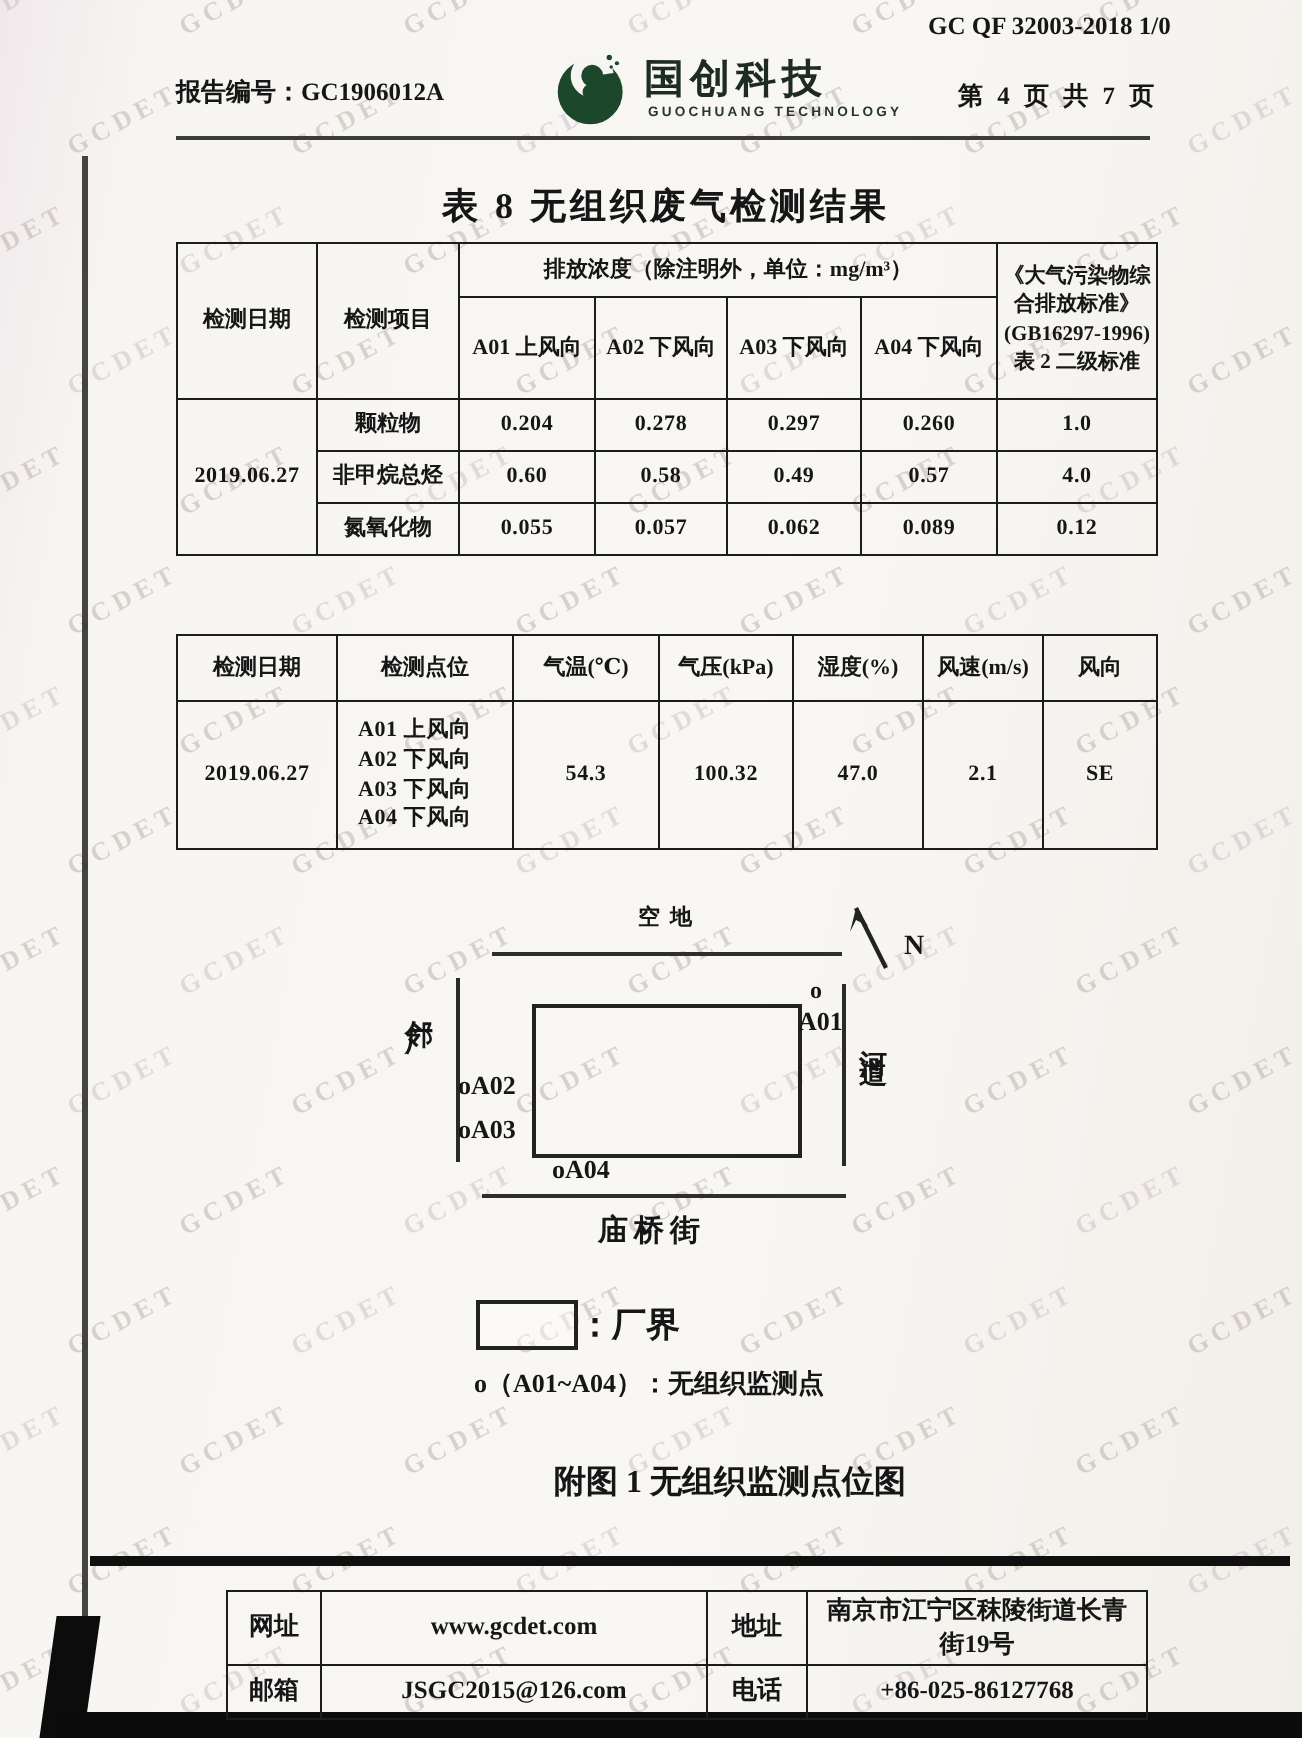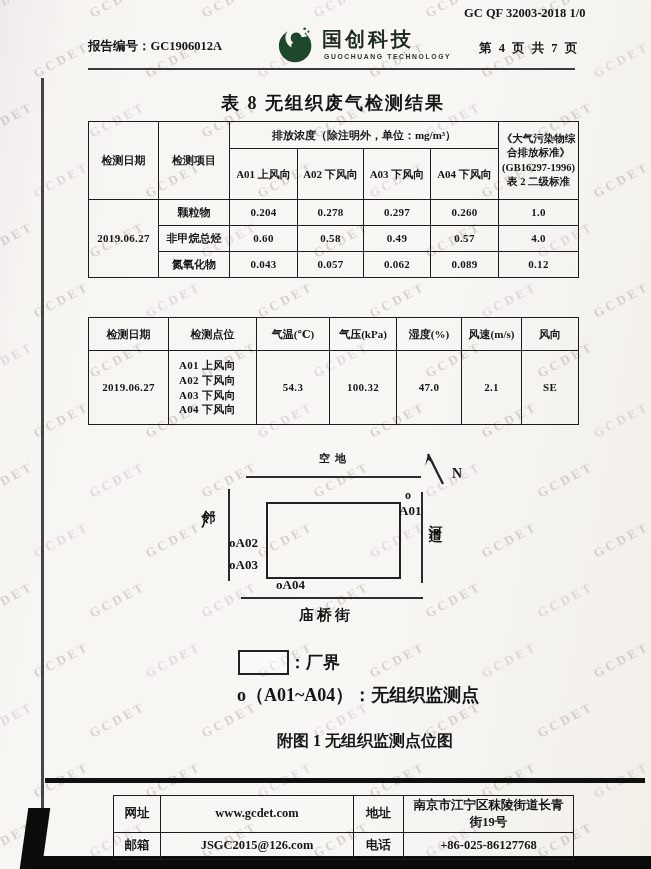--- a/index.html
+++ b/index.html
@@ -199,21 +199,21 @@
     <tr style="height:26px;">
       <td class="hd">非甲烷总烃</td>
       <td class="num">0.60</td>
       <td class="num">0.58</td>
       <td class="num">0.49</td>
       <td class="num">0.57</td>
       <td class="num">4.0</td>
     </tr>
     <tr style="height:26px;">
       <td class="hd">氮氧化物</td>
-      <td class="num">0.043</td>
+      <td class="num">0.055</td>
       <td class="num">0.057</td>
       <td class="num">0.062</td>
       <td class="num">0.089</td>
       <td class="num">0.12</td>
     </tr>
   </tbody>
     </table>
 
   <table class="data" style="left:88px;top:317px;width:490px;">
     <colgroup>
@@ -272,21 +272,21 @@
 
   <div class="abs dg" style="left:229px;top:535px;font-size:13px;"><span>o</span><span>A02</span></div>
   <div class="abs dg" style="left:229px;top:557px;font-size:13px;"><span>o</span><span>A03</span></div>
   <div class="abs dg" style="left:276px;top:577px;font-size:13px;"><span>o</span><span>A04</span></div>
 
   <div class="abs hline" style="left:241px;top:597px;width:182px;"></div>
   <div class="abs dg" style="left:299px;top:606px;font-size:15px;letter-spacing:3px;">庙桥街</div>
 
   <div class="abs legend-rect"></div>
   <div class="abs dg" style="left:289px;top:651px;font-size:17px;">：厂界</div>
-  <div class="abs dg" style="left:237px;top:683px;font-size:18px;"><span>o</span><span>（A01~A04）：无组织监测点</span></div>
+  <div class="abs dg" style="left:237px;top:683px;font-size:13px;"><span>o</span><span>（A01~A04）：无组织监测点</span></div>
   <div class="abs dg" style="left:277px;top:731px;font-size:16px;">附图 1 无组织监测点位图</div>
 
   <div class="abs foot-rule"></div>
   <table class="data foot" style="left:113px;top:795px;width:460px;">
     <colgroup>
         <col style="width:47px">
         <col style="width:193px">
         <col style="width:50px">
         <col style="width:170px">
       </colgroup>

